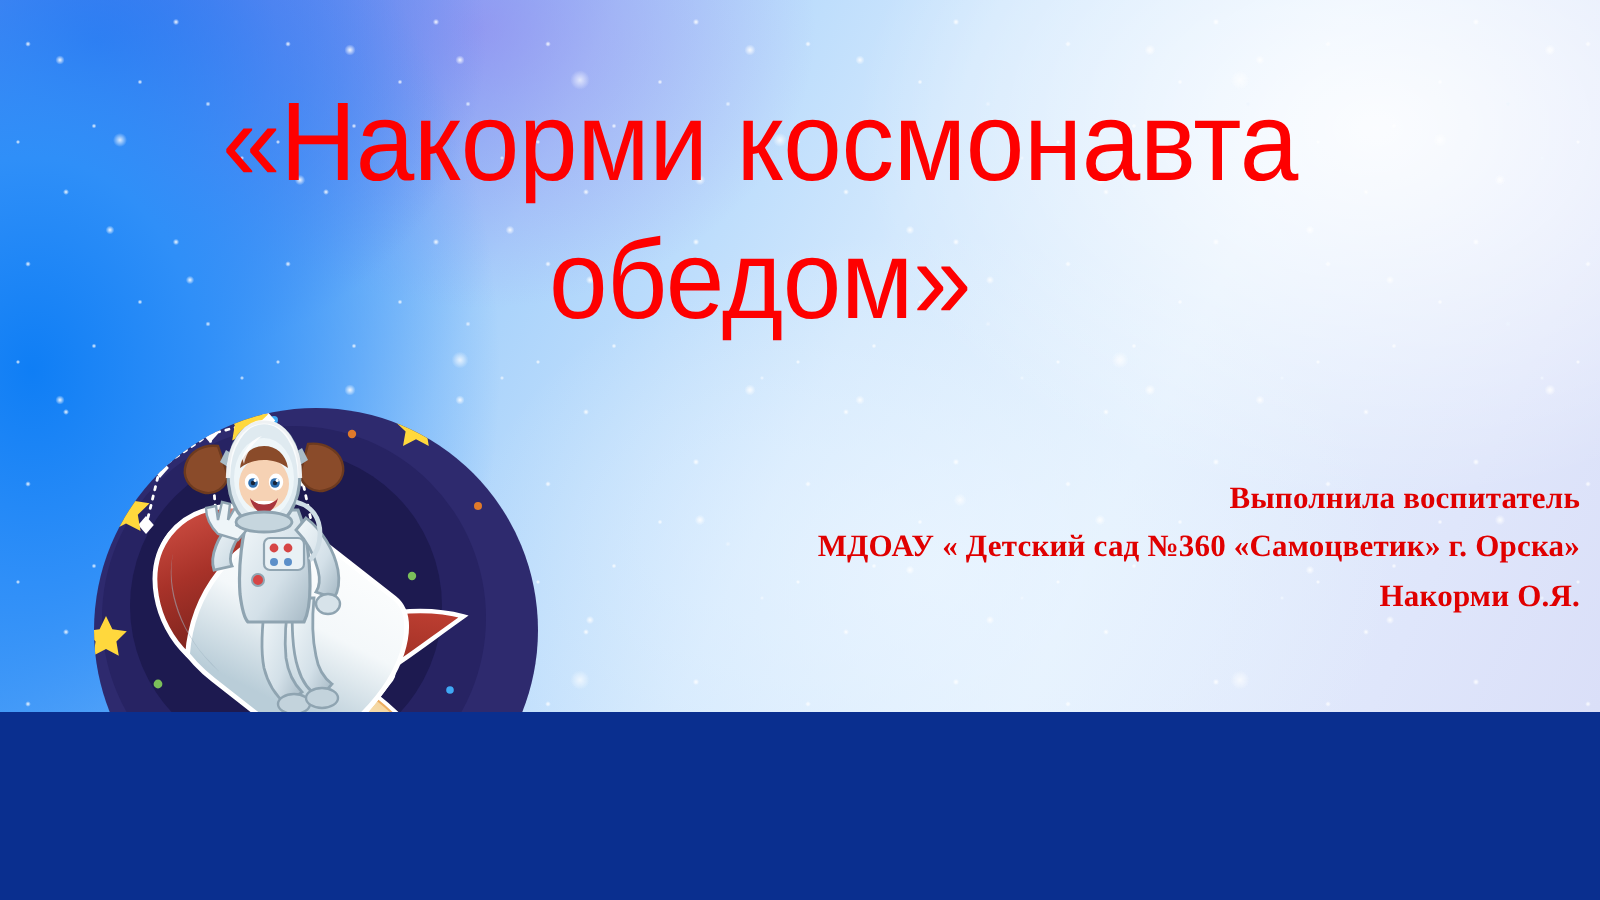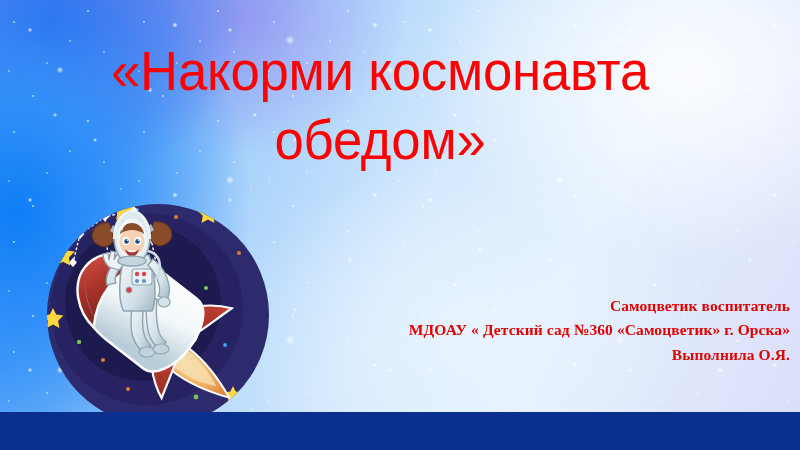--- a/index.html
+++ b/index.html
@@ -2,21 +2,21 @@
 <html><head>
 <meta charset="utf-8">
 <style>
   html,body{margin:0;padding:0;}
   body{
     width:800px;height:450px;overflow:hidden;
     font-family:"Liberation Sans",sans-serif;
     background:#0a2f8f;
   }
   #slide{
-    position:relative;width:800px;height:412px;overflow:hidden;
+    position:relative;width:800px;height:356px;overflow:hidden;
     background:
       radial-gradient(ellipse 420px 300px at 86% 18%, rgba(255,255,255,.85) 0%, rgba(255,255,255,0) 62%),
       radial-gradient(ellipse 360px 260px at 58% 80%, rgba(236,246,255,.75) 0%, rgba(236,246,255,0) 65%),
       radial-gradient(ellipse 300px 380px at 2% 52%, #0f7ef5 0%, #2f8ff8 28%, rgba(120,185,250,0) 78%),
       radial-gradient(ellipse 260px 220px at 6% 6%, #2a60e8 0%, #5a7fee 35%, rgba(150,180,245,0) 75%),
       radial-gradient(ellipse 240px 200px at 30% 4%, rgba(150,120,235,.55) 0%, rgba(150,120,235,0) 70%),
       linear-gradient(115deg,#1c6ff2 0%,#5aa6f7 14%,#a8d2fb 32%,#d2e8fd 52%,#e3f0fe 70%,#dfe6fb 88%,#dadff8 100%);
   }
   .starfield{position:absolute;inset:0;pointer-events:none;}
   .starfield.s1{
@@ -240,18 +240,18 @@
       </g>
     </svg>
   </div>
 
   <div class="title-block">
     <span class="title-line l1">«Накорми космонавта</span>
     <span class="title-line l2">обедом»</span>
   </div>
 
   <div class="author-block">
-    <span class="author-line">Самоцветик воспитатель</span>
+    <span class="author-line">Выполнила воспитатель</span>
     <span class="author-line">МДОАУ « Детский сад №360 «Самоцветик» г. Орска»</span>
-    <span class="author-line">Выполнила О.Я.</span>
+    <span class="author-line">Накорми О.Я.</span>
   </div>
 
 </div>
 
 </body></html>

